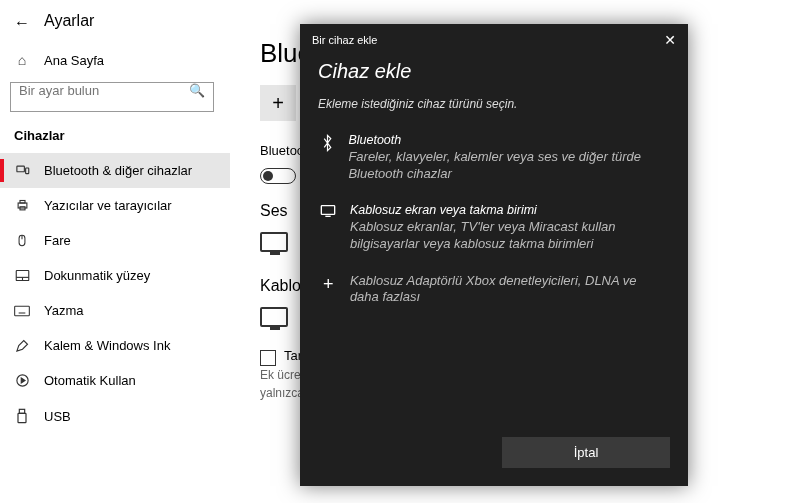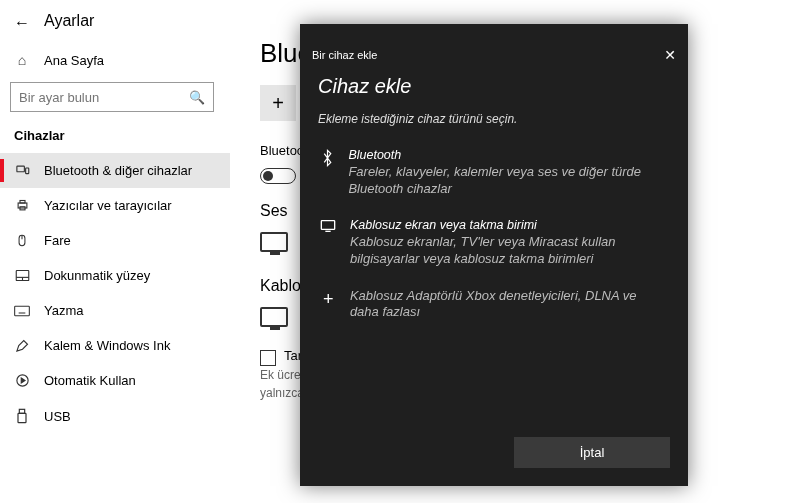--- a/index.html
+++ b/index.html
@@ -43,21 +43,21 @@
 }
 .search-wrap {
   padding: 4px 10px 10px 10px;
 }
 .search {
   width: 204px;
   height: 30px;
   border: 1px solid #999;
   background: #fff;
   display: flex;
-  align-items: center;
+  align-items: flex-start;
   padding: 0 8px;
   justify-content: space-between;
 }
 .search input {
   border: none;
   outline: none;
   font-size: 13px;
   color: #666;
   background: transparent;
   width: 170px;
@@ -195,21 +195,20 @@
   flex-direction: column;
   box-shadow: 0 0 20px rgba(0,0,0,.5);
 }
 .modal-header {
   display: flex;
   justify-content: space-between;
   align-items: center;
   padding: 8px 12px;
   font-size: 11px;
   color: #fff;
-  margin-top: 15px;
 }
 .modal-close {
   font-size: 14px;
   color: #fff;
   cursor: pointer;
 }
 .modal-body {
   padding: 4px 18px;
   flex: 1;
   font-style: italic;
@@ -249,21 +248,21 @@
 .modal-footer {
   padding: 12px 18px 18px 18px;
   display: flex;
   justify-content: flex-end;
 }
 .btn-cancel {
   background: #3a3a3a;
   color: #fff;
   border: none;
   padding: 8px 0;
-  width: 156px;
+  width: 168px;
   font-size: 13px;
 }
 svg { display:block; }
 </style>
 </head>
 <body>
 
 <div class="window">
   <div class="sidebar">
     <div class="titlebar">

